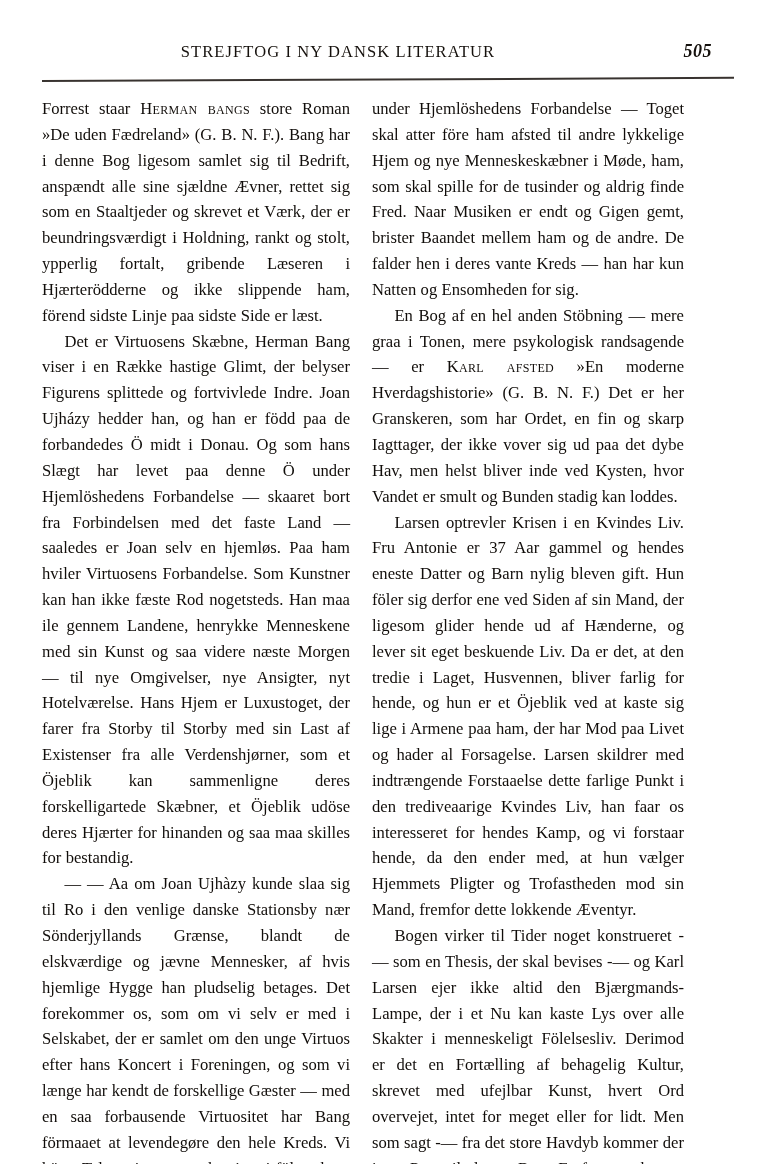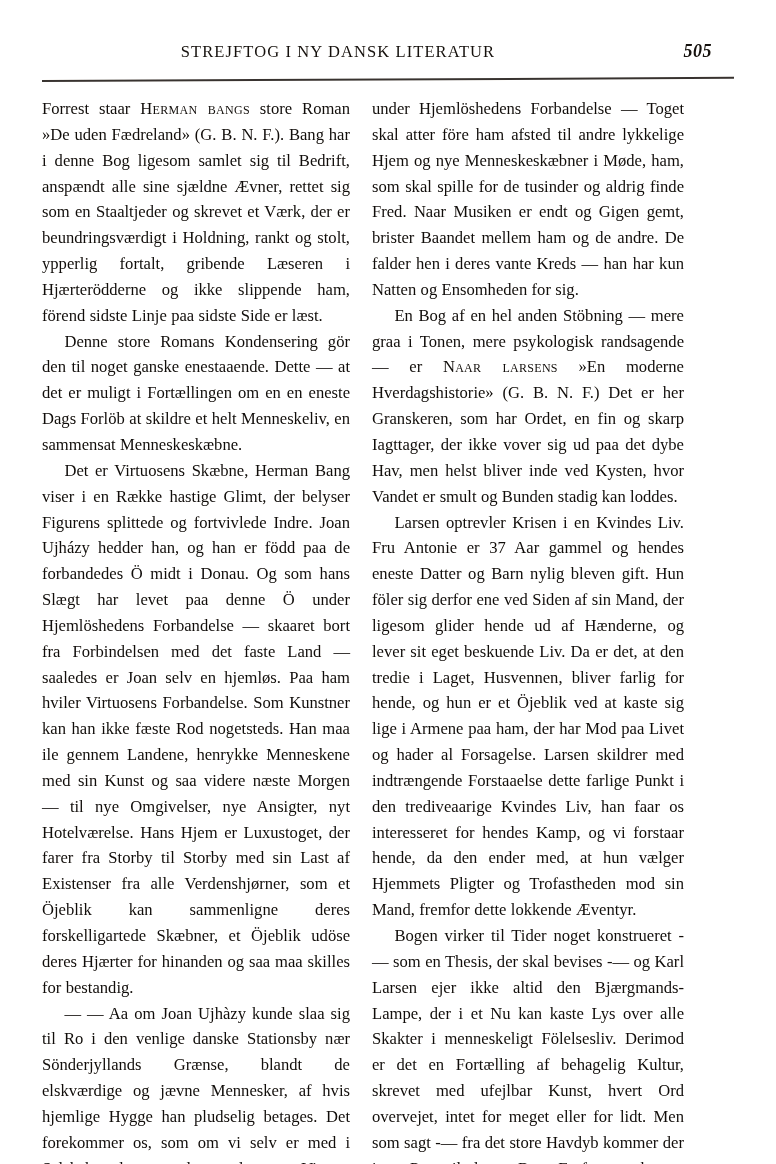--- a/index.html
+++ b/index.html
@@ -118,25 +118,24 @@
   <div class="runhead">
     <div class="runhead-title">STREJFTOG I NY DANSK LITERATUR</div>
     <div class="runhead-folio">505</div>
   </div>
 
   <div class="rule"></div>
 
   <div class="columns">
     <div class="col col-left" id="col-left">
         <p class="flush">Forrest staar <span class="sc">Herman bangs</span> store Roman »De uden Fædreland» (G. B. N. F.). Bang har i denne Bog ligesom samlet sig til Bedrift, anspændt alle sine sjældne Ævner, rettet sig som en Staaltjeder og skrevet et Værk, der er beundringsværdigt i Holdning, rankt og stolt, ypperlig fortalt, gribende Læseren i Hjærterödderne og ikke slippende ham, förend sidste Linje paa sidste Side er læst.</p>
-        <p class="indent">Denne store Romans Kondensering gör den til noget ganske enestaaende. Dette — at det er muligt i Fortællingen om en en eneste Dags Forlöb at skildre et helt Menneskeliv, en sammensat Menneskeskæbne.</p>
         <p class="indent">Det er Virtuosens Skæbne, Herman Bang viser i en Række hastige Glimt, der belyser Figurens splittede og fortvivlede Indre. Joan Ujházy hedder han, og han er född paa de forbandedes Ö midt i Donau. Og som hans Slægt har levet paa denne Ö under Hjemlöshedens Forbandelse — skaaret bort fra Forbindelsen med det faste Land — saaledes er Joan selv en hjemløs. Paa ham hviler Virtuosens Forbandelse. Som Kunstner kan han ikke fæste Rod nogetsteds. Han maa ile gennem Landene, henrykke Menneskene med sin Kunst og saa videre næste Morgen — til nye Omgivelser, nye Ansigter, nyt Hotelværelse. Hans Hjem er Luxustoget, der farer fra Storby til Storby med sin Last af Existenser fra alle Verdenshjørner, som et Öjeblik kan sammenligne deres forskelligartede Skæbner, et Öjeblik udöse deres Hjærter for hinanden og saa maa skilles for bestandig.</p>
         <p class="indent">— — Aa om Joan Ujhàzy kunde slaa sig til Ro i den venlige danske Stationsby nær Sönderjyllands Grænse, blandt de elskværdige og jævne Mennesker, af hvis hjemlige Hygge han pludselig betages. Det forekommer os, som om vi selv er med i Selskabet, der er samlet om den unge Virtuos efter hans Koncert i Foreningen, og som vi længe har kendt de forskellige Gæster — med en saa forbausende Virtuositet har Bang förmaaet at levendegøre den hele Kreds. Vi hörer Talen stige og sænke sig, vi fölger hver Detaille i Selskabets Gang, og vi har navnlig ikke Öjnene fra den unge blege Joan, der föler sig draget mod Husets unge Pige, som hun mod ham, for saa atter at glide fra hinanden. Han er jo uden Fædreland,</p>
       </div>
     <div class="col col-right" id="col-right">
         <p class="flush">under Hjemlöshedens Forbandelse — Toget skal atter före ham afsted til andre lykkelige Hjem og nye Menneskeskæbner i Møde, ham, som skal spille for de tusinder og aldrig finde Fred. Naar Musiken er endt og Gigen gemt, brister Baandet mellem ham og de andre. De falder hen i deres vante Kreds — han har kun Natten og Ensomheden for sig.</p>
-        <p class="indent">En Bog af en hel anden Stöbning — mere graa i Tonen, mere psykologisk randsagende — er <span class="sc">Naar larsens</span> »En moderne Hverdagshistorie» (G. B. N. F.) Det er her Granskeren, som har Ordet, en fin og skarp Iagttager, der ikke vover sig ud paa det dybe Hav, men helst bliver inde ved Kysten, hvor Vandet er smult og Bunden stadig kan loddes.</p>
+        <p class="indent">En Bog af en hel anden Stöbning — mere graa i Tonen, mere psykologisk randsagende — er <span class="sc">Karl afsted</span> »En moderne Hverdagshistorie» (G. B. N. F.) Det er her Granskeren, som har Ordet, en fin og skarp Iagttager, der ikke vover sig ud paa det dybe Hav, men helst bliver inde ved Kysten, hvor Vandet er smult og Bunden stadig kan loddes.</p>
         <p class="indent">Larsen optrevler Krisen i en Kvindes Liv. Fru Antonie er 37 Aar gammel og hendes eneste Datter og Barn nylig bleven gift. Hun föler sig derfor ene ved Siden af sin Mand, der ligesom glider hende ud af Hænderne, og lever sit eget beskuende Liv. Da er det, at den tredie i Laget, Husvennen, bliver farlig for hende, og hun er et Öjeblik ved at kaste sig lige i Armene paa ham, der har Mod paa Livet og hader al Forsagelse. Larsen skildrer med indtrængende Forstaaelse dette farlige Punkt i den trediveaarige Kvindes Liv, han faar os interesseret for hendes Kamp, og vi forstaar hende, da den ender med, at hun vælger Hjemmets Pligter og Trofastheden mod sin Mand, fremfor dette lokkende Æventyr.</p>
         <p class="indent">Bogen virker til Tider noget konstrueret -— som en Thesis, der skal bevises -— og Karl Larsen ejer ikke altid den Bjærgmands-Lampe, der i et Nu kan kaste Lys over alle Skakter i menneskeligt Fölelsesliv. Derimod er det en Fortælling af behagelig Kultur, skrevet med ufejlbar Kunst, hvert Ord overvejet, intet for meget eller for lidt. Men som sagt -— fra det store Havdyb kommer der intet Pust til denne Bog. Forfatteren bruger hele Tiden Loddelinjen og ved, hvor han er. Hvad der ikke være sagt til hans Forkleinelse — det er ogsaa en Kunst.</p>
       </div>
   </div>
 
 </div>
 
 </body></html>

